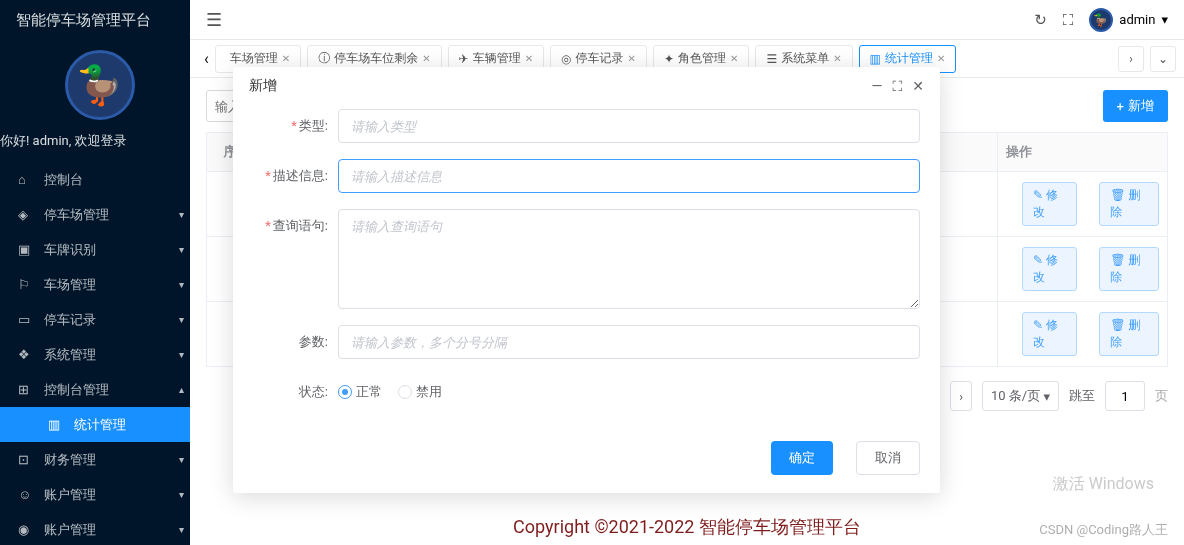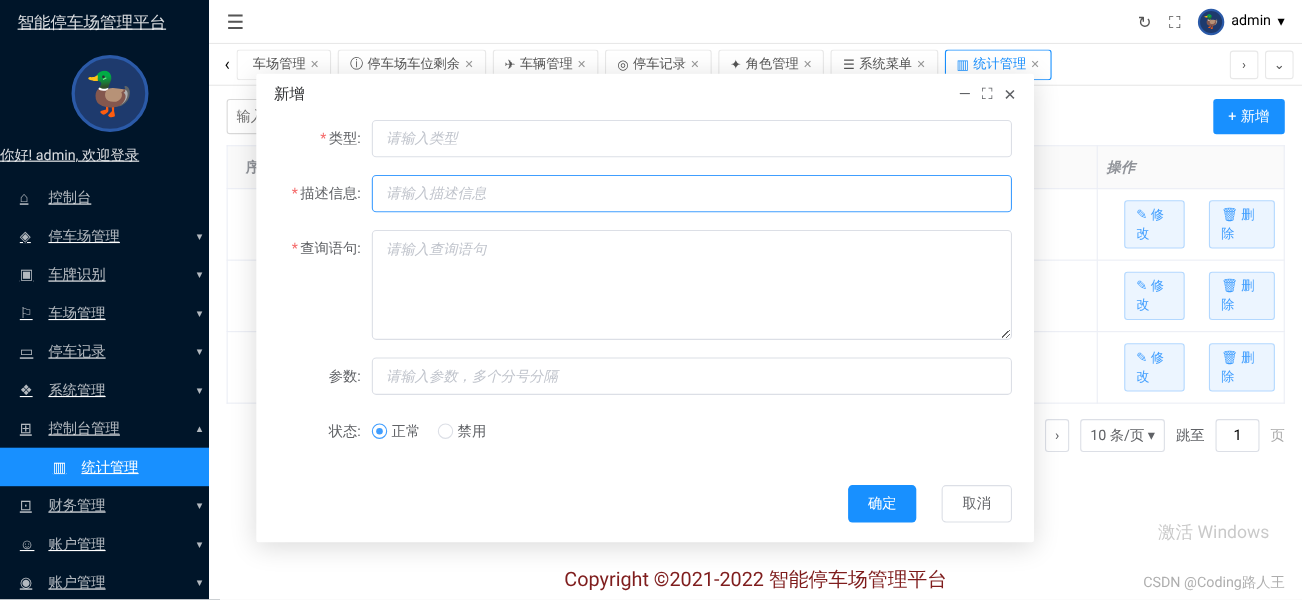--- a/index.html
+++ b/index.html
@@ -1,18 +1,18 @@
 <!DOCTYPE html>
 <html><head>
   <meta charset="utf-8">
   <style>
     * { margin: 0; padding: 0; box-sizing: border-box; font-family: -apple-system, BlinkMacSystemFont, "Segoe UI", Roboto, "Helvetica Neue", Arial, "Microsoft YaHei", sans-serif; }
     body { background: #f5f5f5; width: 1184px; height: 545px; overflow: hidden; position: relative; }
     
-    .sidebar { position: absolute; left: 0; top: 0; width: 200px; height: 545px; background: #001529; color: #fff; text-decoration: underline; }
+    .sidebar { position: absolute; left: 0; top: 0; width: 200px; height: 545px; background: #001529; color: #fff; }
     .logo-title { height: 40px; line-height: 40px; padding-left: 16px; font-size: 15px; color: rgba(255,255,255,0.85); }
     .avatar-wrap { text-align: center; padding: 10px 0 4px; }
     .avatar-circle { width: 70px; height: 70px; border-radius: 50%; background: #1e3a6d; border: 3px solid #2b5aa8; display: inline-flex; align-items: center; justify-content: center; font-size: 38px; }
     .greeting { font-size: 13px; color: rgba(255,255,255,0.85); padding: 8px 0 12px; }
     .menu-item { height: 35px; display: flex; align-items: center; padding: 0 18px; font-size: 13px; color: rgba(255,255,255,0.7); cursor: pointer; position: relative; }
     .menu-item .arrow { position: absolute; right: 16px; font-size: 10px; }
     .menu-item .mi-icon { width: 18px; margin-right: 8px; font-size: 13px; }
     .menu-item.sub { padding-left: 48px; }
     .menu-item.active { background: #1890ff; color: #fff; }
     
@@ -37,21 +37,21 @@
     .content { padding: 12px 16px; }
     .toolbar-row { display: flex; align-items: center; margin-bottom: 10px; }
     .search-input { width: 200px; height: 32px; border: 1px solid #d9d9d9; border-radius: 3px; padding: 0 8px; font-size: 13px; }
     .spacer { flex: 1; }
     .btn-primary { background: #1890ff; color: #fff; border: none; height: 32px; padding: 0 14px; border-radius: 3px; font-size: 13px; cursor: pointer; display: inline-flex; align-items: center; gap: 4px; }
     
     table { width: 100%; border-collapse: collapse; }
     th, td { border: 1px solid #ebeef5; padding: 10px 8px; font-size: 13px; text-align: left; color: #606266; }
     th { background: #fafafa; color: #909399; font-weight: 600; }
     th.num, td.num { text-align: center; width: 60px; }
-    th.op { width: 170px; font-style: italic; }
+    th.op { width: 170px; }
     .op-cell { display: flex; gap: 6px; }
     .small-btn { border: 1px solid #b3d8ff; color: #409eff; background: #ecf5ff; border-radius: 3px; padding: 4px 10px; font-size: 12px; cursor: pointer; display: inline-flex; align-items: center; gap: 3px; margin-left: 16px; }
     
     .pager { margin-top: 14px; display: flex; align-items: center; justify-content: flex-end; gap: 10px; font-size: 13px; color: #606266; }
     .pager-box { border: 1px solid #dcdfe6; border-radius: 3px; height: 30px; padding: 0 8px; display: inline-flex; align-items: center; background: #fff; }
     .pager-input { width: 40px; height: 30px; border: 1px solid #dcdfe6; border-radius: 3px; text-align: center; }
     .pager-info { color: #aaa; }
     
     .footer { position: absolute; bottom: 6px; left: 190px; right: 0; text-align: center; font-size: 18px; color: #7f1d1d; }
     .watermark { position: absolute; right: 16px; bottom: 6px; font-size: 13px; color: rgba(120,120,120,0.6); }

